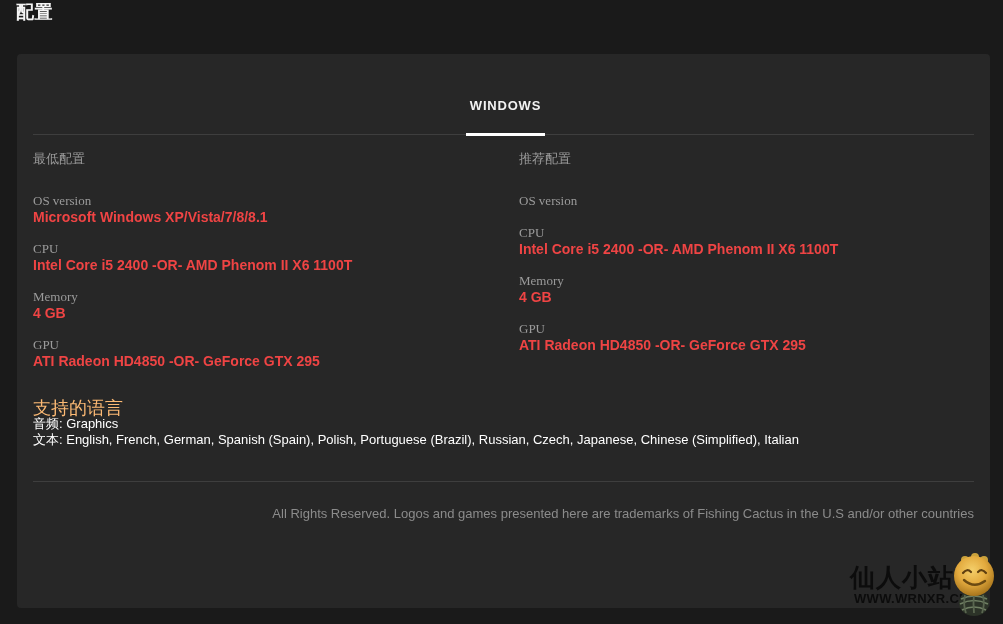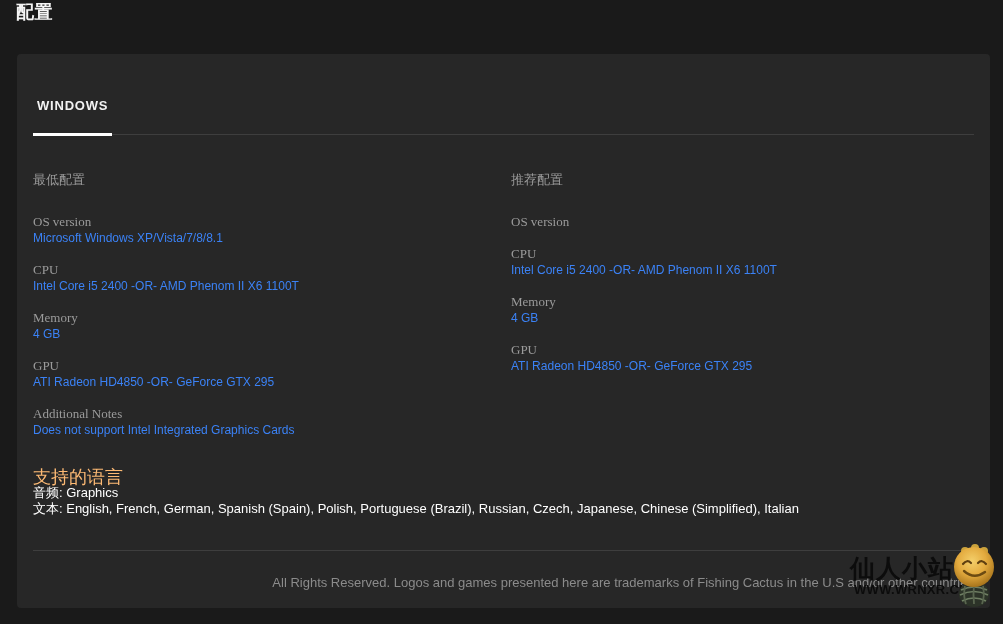--- a/index.html
+++ b/index.html
@@ -21,61 +21,62 @@
     width:973px; height:554px;
     background:#272727;
     border-radius:4px;
     box-sizing:border-box;
     padding:0 16px;
   }
   .tabs {
     margin-top:42px;
     border-bottom:1px solid #3e3e3e;
     position:relative;
+    text-align:center;
   }
   .tab {
     display:inline-block;
     margin-left:4px;
     font-size:13px; font-weight:700;
     letter-spacing:0.8px;
     color:#f2f2f2;
     padding-bottom:21px;
     position:relative;
     cursor:pointer;
   }
   .tab.active::after {
     content:"";
     position:absolute; left:-4px; right:-4px; bottom:-2px;
     height:3px; background:#ffffff;
   }
-  .columns { display:flex; margin-top:37px; }
+  .columns { display:flex; margin-top:16px;gap:8px; }
   .col { flex:0 0 478px; width:478px; }
   .col-heading {
     font-size:13px; line-height:16px;
     color:#9b9b9b;
     margin:0 0 26px 0;
   }
   .spec { margin-bottom:16px; }
   .spec-label { font-size:13px; line-height:16px; color:#9b9b9b;font-family:Liberation Serif, serif; }
-  .spec-value { font-size:12px; line-height:16px; color:#3b82f6; }
+  .spec-value { font-size:14px; line-height:16px; color:#ef4444;font-weight:bold; }
   .languages { margin-top:15px; }
   .lang-heading { font-size:18px; line-height:16px; color:#fdba74; }
   .lang-line { font-size:13px; line-height:16px; color:#ffffff; }
   .footer-divider {
     border:none; margin:33px 0 0 0;
     border-top:1px solid #3e3e3e;
   }
   .footer-text {
     margin-top:24px;
     text-align:right;
     font-size:13px; line-height:16px;
     color:#8b8b8b;
   }
   .watermark {
-    position:absolute; right:0; bottom:16px;
+    position:absolute; right:0; bottom:7px;
     width:155px; height:66px;
     z-index:5;
   }
   .wm-title {
     position:absolute; left:2px; top:10px;
     font-size:25px; font-weight:900;
     color:#0c0c0c;
     letter-spacing:1px;
     white-space:nowrap;
   }
@@ -112,24 +113,20 @@
         <div class="spec-label">CPU</div>
         <div class="spec-value">Intel Core i5 2400 -OR- AMD Phenom II X6 1100T</div>
       </div>
       <div class="spec">
         <div class="spec-label">Memory</div>
         <div class="spec-value">4 GB</div>
       </div>
       <div class="spec">
         <div class="spec-label">GPU</div>
         <div class="spec-value">ATI Radeon HD4850 -OR- GeForce GTX 295</div>
-      </div>
-      <div class="spec">
-        <div class="spec-label">Additional Notes</div>
-        <div class="spec-value">Does not support Intel Integrated Graphics Cards</div>
       </div>
     </div>
 
     <div class="col">
       <div class="col-heading">推荐配置</div>
 
       <div class="spec">
         <div class="spec-label">OS version</div>
       </div>
       <div class="spec">

